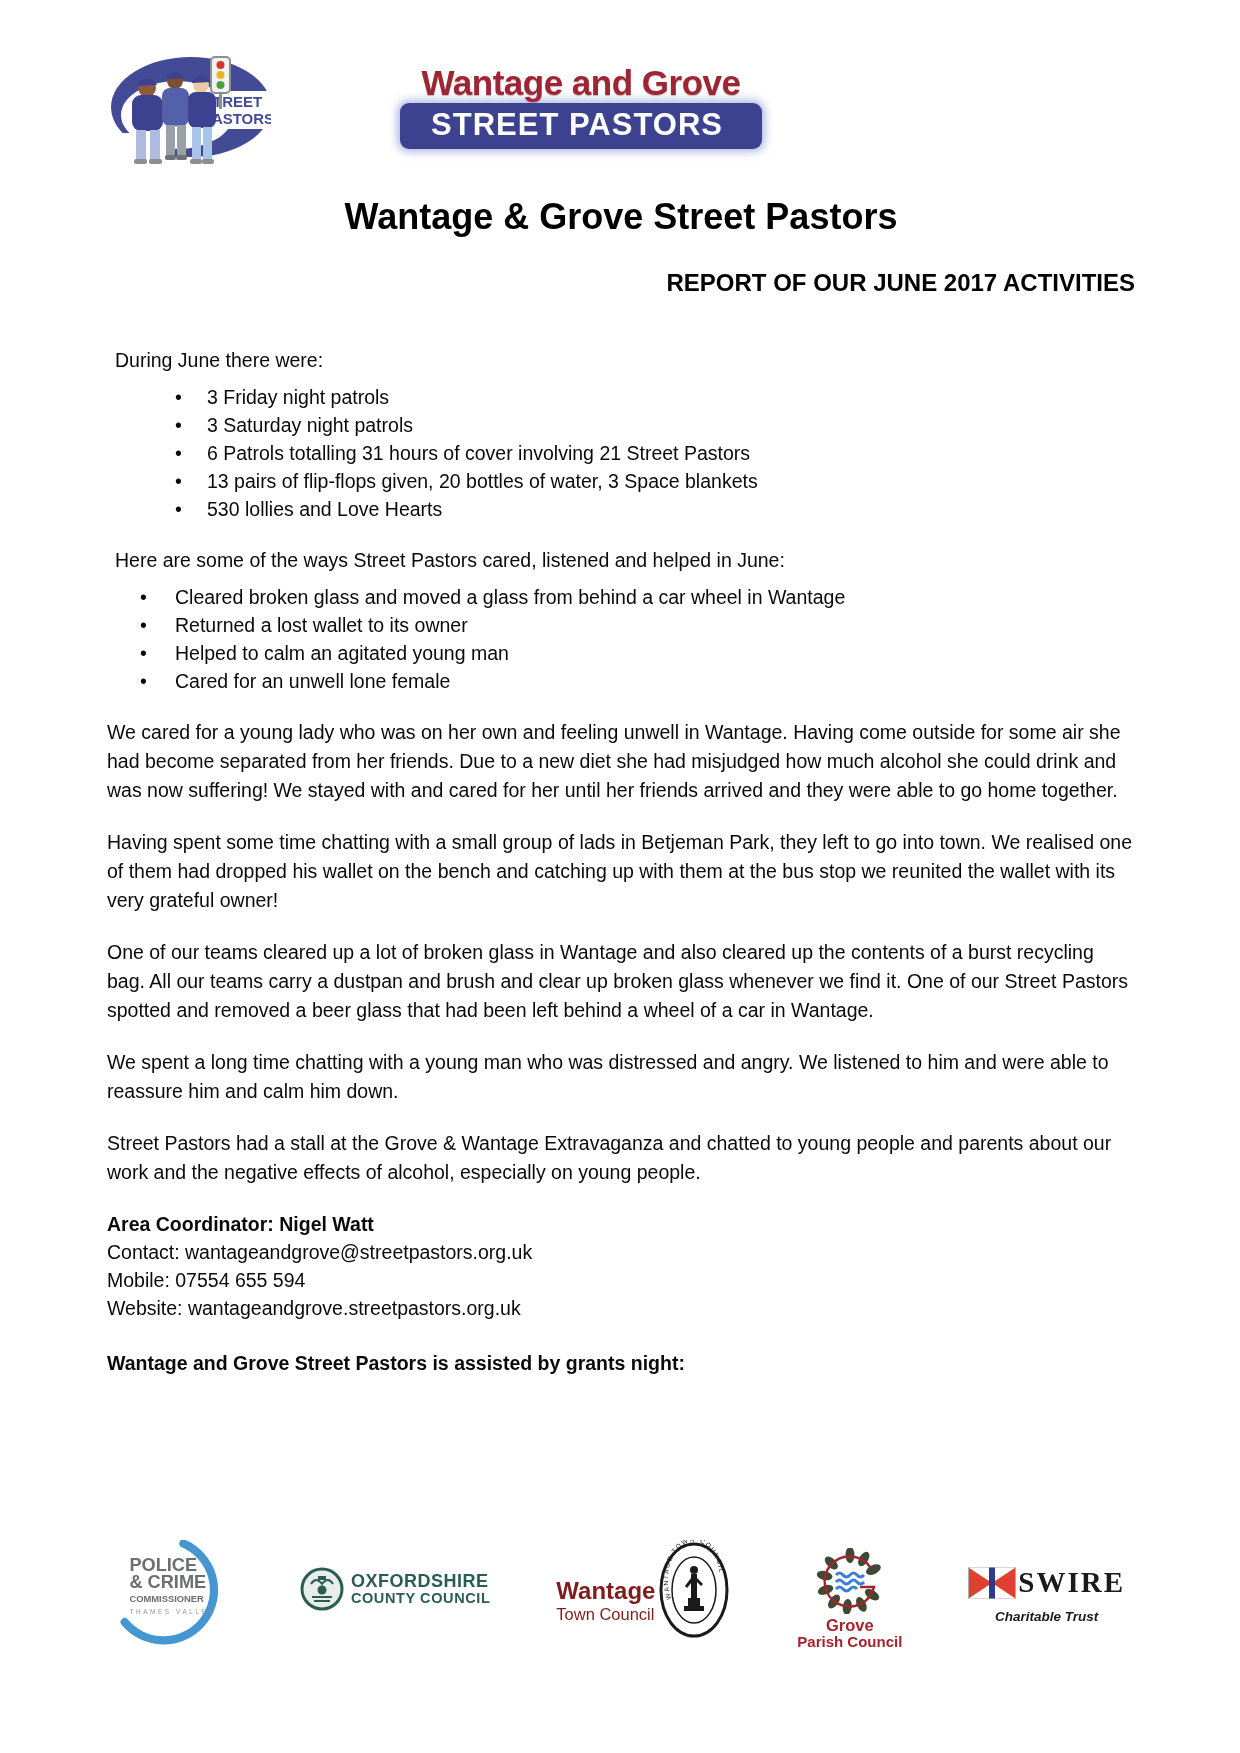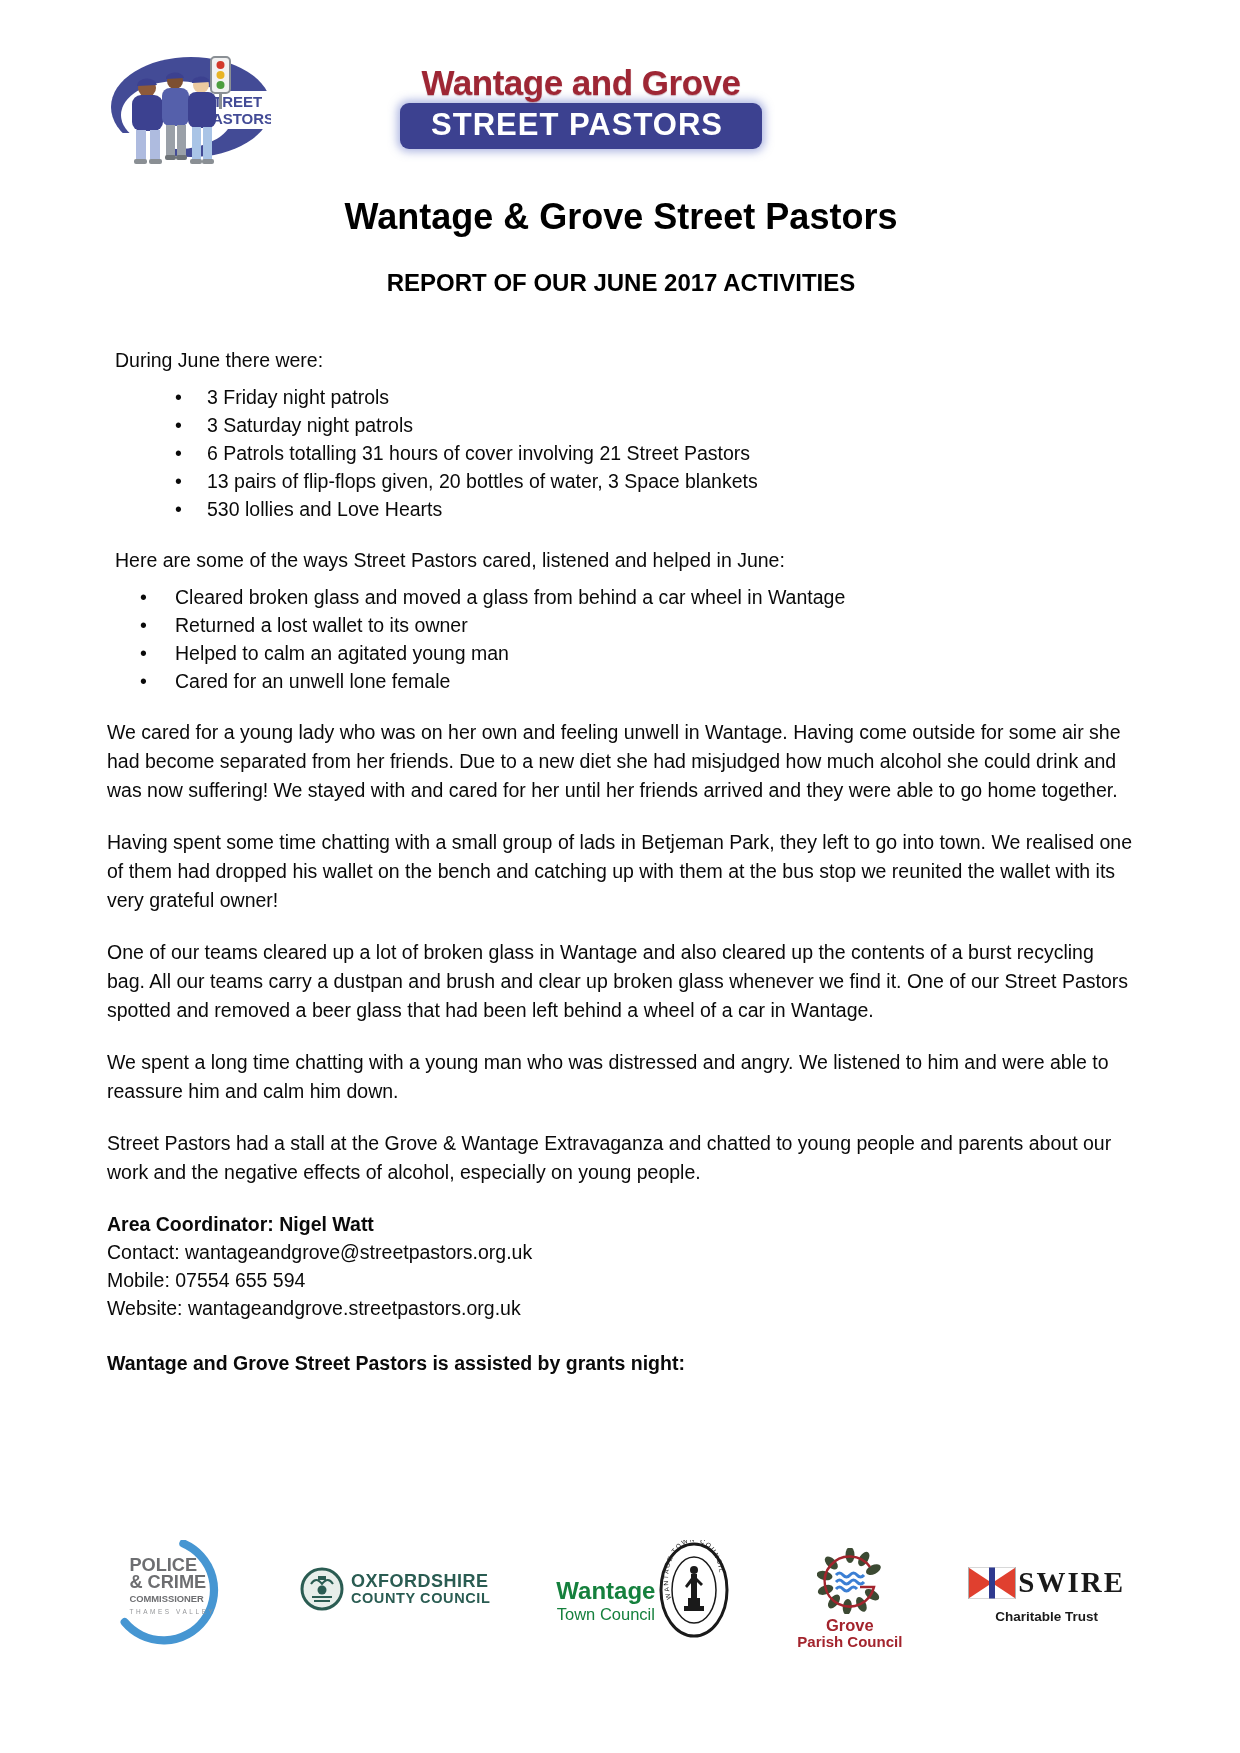--- a/index.html
+++ b/index.html
@@ -22,21 +22,21 @@
   }
   .banner-line2{
     margin-top:1px;background:#3c4190;border-radius:9px;
     box-shadow:0 0 9px 3px rgba(100,115,200,0.5);
     color:#ffffff;font-size:31px;font-weight:bold;letter-spacing:1px;
     padding:4px 8px 6px 0;
   }
   
   .title-block{position:absolute;top:196px;left:107px;width:1028px;text-align:center;}
   .doc-title{font-size:36px;font-weight:bold;color:#000;}
-  .doc-subtitle{font-size:24px;font-weight:bold;color:#000;margin-top:31px;}
+  .doc-subtitle{font-size:24px;font-weight:bold;color:#000;margin-top:31px;text-align:right;}
   
   .doc-body{
     position:absolute;top:338px;left:107px;width:1030px;
     font-size:19.5px;line-height:29px;color:#0a0a0a;
   }
   .intro{margin:8px;}
   .intro-2{margin-top:23px;}
   ul.blist{list-style:none;margin:0;padding:0;}
   ul.blist li{position:relative;line-height:28px;}
   ul.list1{margin-left:68px;}
@@ -52,31 +52,31 @@
   .sponsors{
     position:absolute;left:115px;top:1540px;width:1010px;
     display:flex;justify-content:space-between;align-items:flex-start;
   }
   .sponsor{display:flex;flex-direction:column;align-items:center;}
   .occ{flex-direction:row;align-items:center;margin-top:26px;gap:6px;}
   .occ-text{color:#2a5c52;font-weight:bold;line-height:1.02;}
   .occ-l1{font-size:18px;letter-spacing:0.5px;}
   .occ-l2{font-size:14.5px;letter-spacing:0.6px;}
   .wtc{flex-direction:row;align-items:flex-end;gap:2px;}
-  .wtc-text{text-align:center;color:#15803d;padding-bottom:16px;}
+  .wtc-text{color:#7f1d1d;padding-bottom:16px;}
   .wtc-l1{font-size:24px;font-weight:bold;}
   .wtc-l2{font-size:16.5px;}
   .gpc{margin-top:8px;}
   .gpc-text{color:#a3242d;font-weight:bold;text-align:center;line-height:1.1;margin-top:2px;}
   .gpc-l1{font-size:16.5px;}
   .gpc-l2{font-size:15px;}
   .swire{margin-top:26px;}
   .swire-row{display:flex;align-items:center;gap:2px;}
   .swire-name{font-family:"Liberation Serif", serif;font-size:29px;letter-spacing:2px;color:#1a1a1a;font-weight:600;}
-  .swire-sub{font-size:13.5px;font-weight:bold;color:#1a1a1a;margin-top:10px;}
+  .swire-sub{font-size:13.5px;font-weight:bold;color:#1a1a1a;margin-top:10px;font-style:italic;}
 </style>
 </head>
 <body>
 
 <div class="page">
 
   <div class="header">
 
     <div class="sp-logo">
       <svg width="168" height="118" viewBox="0 0 168 118">

